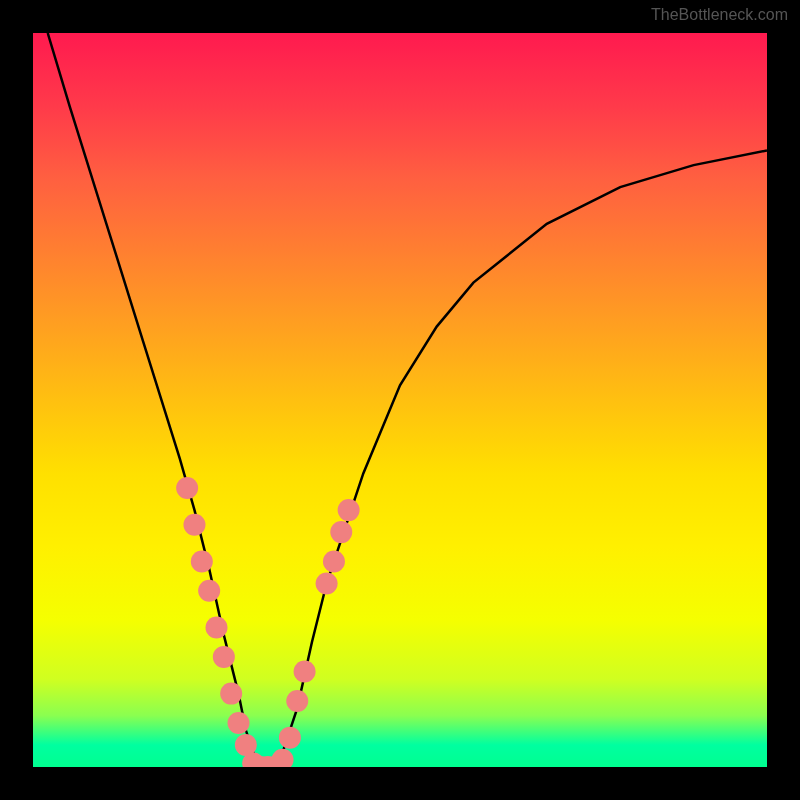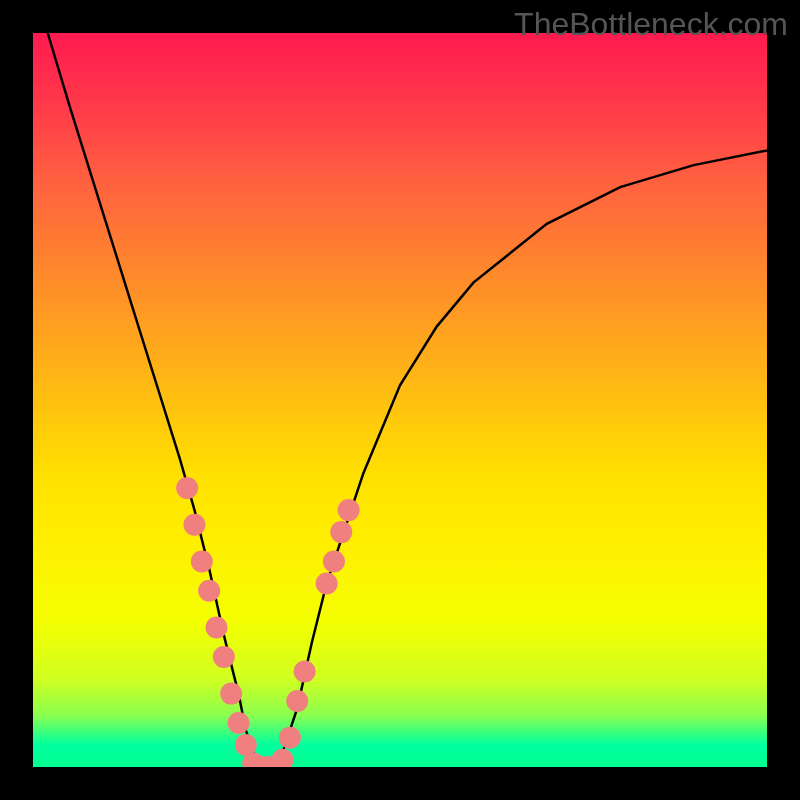--- a/index.html
+++ b/index.html
@@ -31,21 +31,21 @@
       #8aff50 93%,
       #00ffa0 97%,
       #00ff90 100%
     );
   }
   .watermark {
     position: absolute;
     top: 6px;
     right: 12px;
     color: #555;
-    font-size: 32px;
+    font-size: 16px;
     font-weight: 500;
     z-index: 10;
   }
   svg.curve {
     position: absolute;
     left: 0;
     top: 0;
     width: 734px;
     height: 734px;
   }

